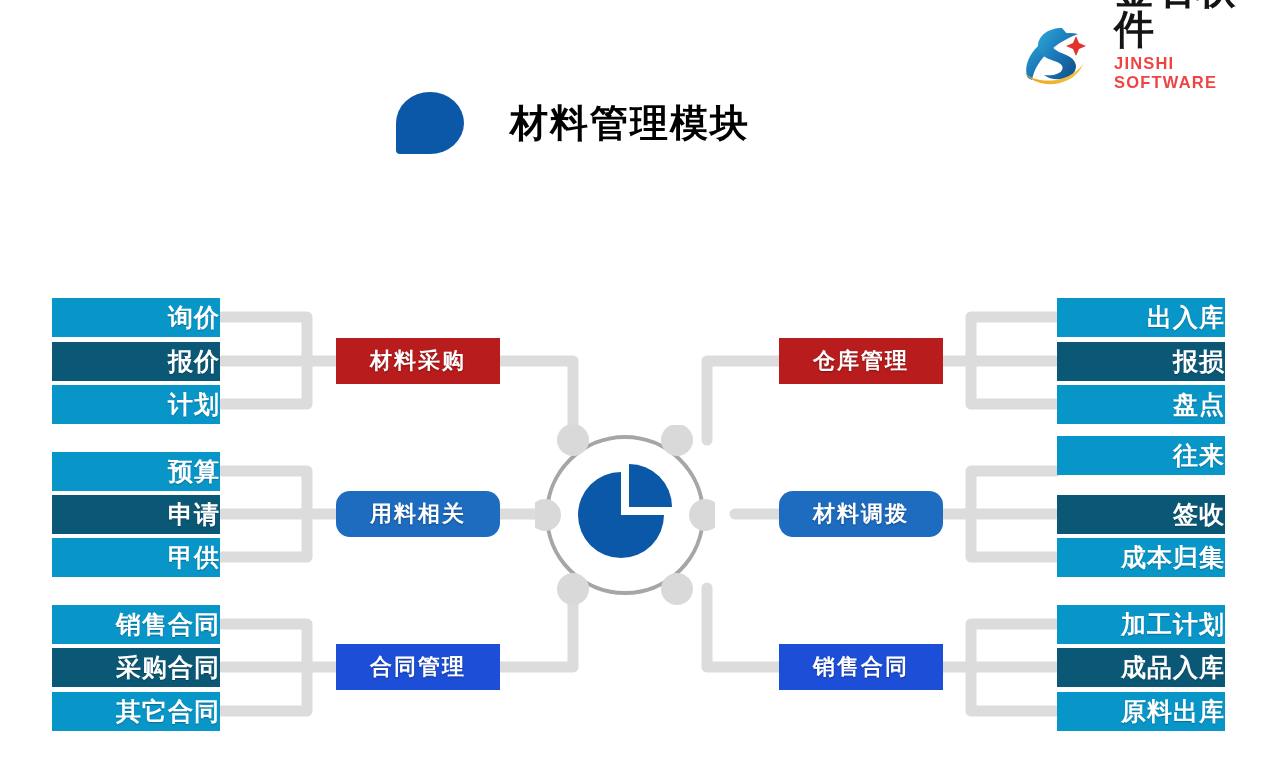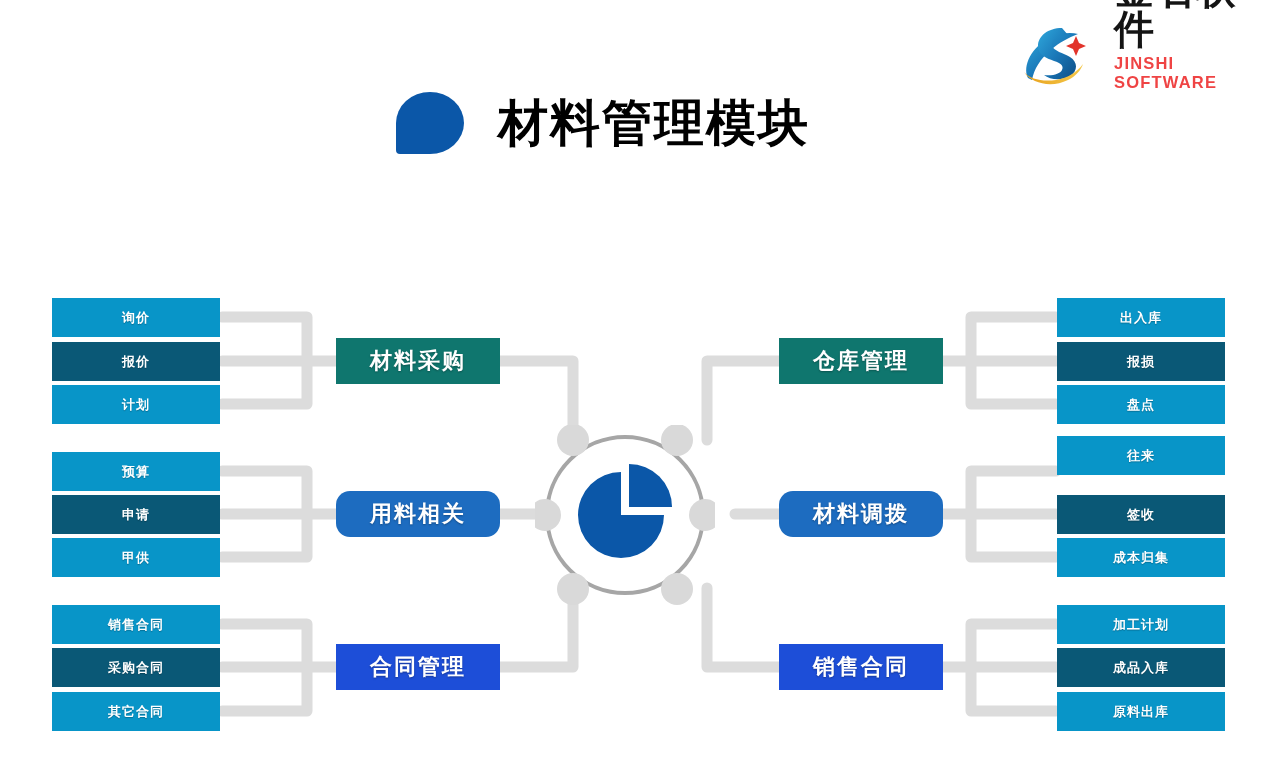--- a/index.html
+++ b/index.html
@@ -16,34 +16,34 @@
   .logo-mark{width:74px;height:70px;position:relative;flex:0 0 auto;}
   .logo-text{display:flex;flex-direction:column;justify-content:center;}
   .logo-cn{font-size:40px;font-weight:bold;color:#141414;letter-spacing:1px;line-height:1.0;
            font-family:"Liberation Sans","DejaVu Sans",sans-serif;}
   .logo-en{font-size:16.5px;font-weight:bold;color:#ef4444;letter-spacing:1.2px;margin-top:5px;}
 
   
   .title-row{position:absolute;left:396px;top:92px;height:62px;display:flex;align-items:center;}
   .title-drop{width:68px;height:62px;background:#0B57A8;
               border-radius:50% 50% 50% 4px;flex:0 0 auto;}
-  .title-text{margin-left:34px;font-size:50px;font-weight:bold;color:#000;letter-spacing:2px;}
+  .title-text{margin-left:46px;font-size:38px;font-weight:bold;color:#000;letter-spacing:2px;}
 
   
-  .leaf{position:absolute;width:168px;height:39px;line-height:39px;text-align:center;
-        color:#ffffff;font-size:13px;font-weight:bold;letter-spacing:1px;
+  .leaf{position:absolute;width:168px;height:39px;line-height:39px;text-align:right;
+        color:#ffffff;font-size:25px;font-weight:bold;letter-spacing:1px;
         text-shadow:0 1px 1px rgba(0,0,0,.25);}
   .leaf.c-light{background:#0895C8;}
   .leaf.c-dark{background:#0A5876;}
 
   
   .cat{position:absolute;width:164px;height:46px;line-height:46px;text-align:center;
        color:#ffffff;font-size:22px;font-weight:bold;letter-spacing:2px;
        text-shadow:0 1px 2px rgba(0,0,0,.3);}
-  .cat.g-gray{background:#0f766e;}
+  .cat.g-gray{background:#b91c1c;}
   .cat.g-blue{background:#1D6CC0;border-radius:14px;}
   .cat.g-lblue{background:#1d4ed8;}
   svg.links{position:absolute;left:0;top:0;width:1281px;height:760px;overflow:visible;}
 
   
   .hub{position:absolute;left:535px;top:425px;width:180px;height:180px;}
 </style>
 </head>
 <body>
 

